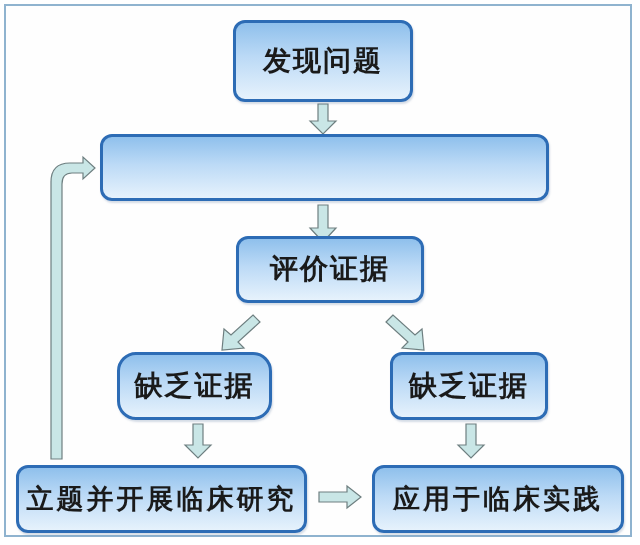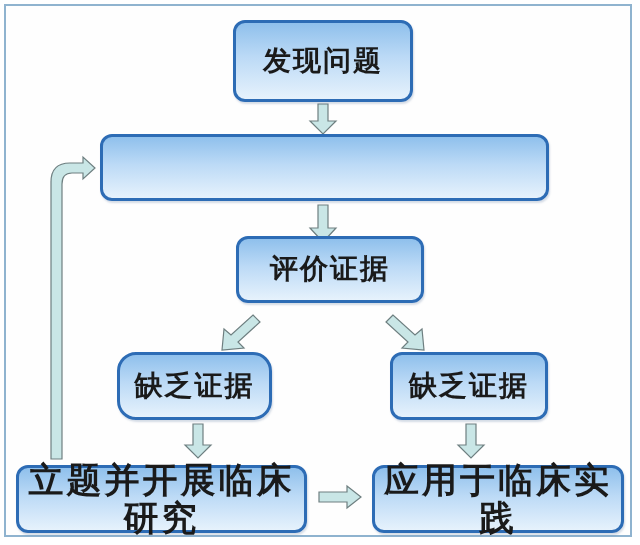--- a/index.html
+++ b/index.html
@@ -22,21 +22,21 @@
     .box .main { font-size: 28px; font-weight: bold; letter-spacing: 2px; line-height: 1.1; }
     .box .sub { font-size: 16px; font-weight: bold; margin-top: 4px; letter-spacing: 0; }
     #b1 { left: 233px; top: 20px; width: 180px; height: 82px; text-align: center; }
     #b2 { left: 100px; top: 134px; width: 449px; height: 67px; }
     #b2 .main { font-size: 26px; }
     #b3 { left: 236px; top: 236px; width: 188px; height: 67px; }
     #b4 { left: 117px; top: 352px; width: 155px; height: 68px; border-radius: 19px; }
     #b5 { left: 390px; top: 352px; width: 158px; height: 68px; }
     #b6 { left: 16px; top: 465px; width: 291px; height: 68px; }
     #b7 { left: 372px; top: 465px; width: 252px; height: 68px; }
-    #b6 .main, #b7 .main { font-size: 35px; letter-spacing: 3px; }
+    #b6 .main, #b7 .main { font-size: 27px; letter-spacing: 3px; }
     svg.overlay { position: absolute; left: 0; top: 0; width: 640px; height: 545px; pointer-events: none; }
     svg.overlay .arrow { fill: #c9e6e6; stroke: #6e7f80; stroke-width: 1.2; }
   </style>
 </head>
 <body>
 
 <div class="frame"></div>
 
 <svg class="overlay" viewBox="0 0 640 545">
 

